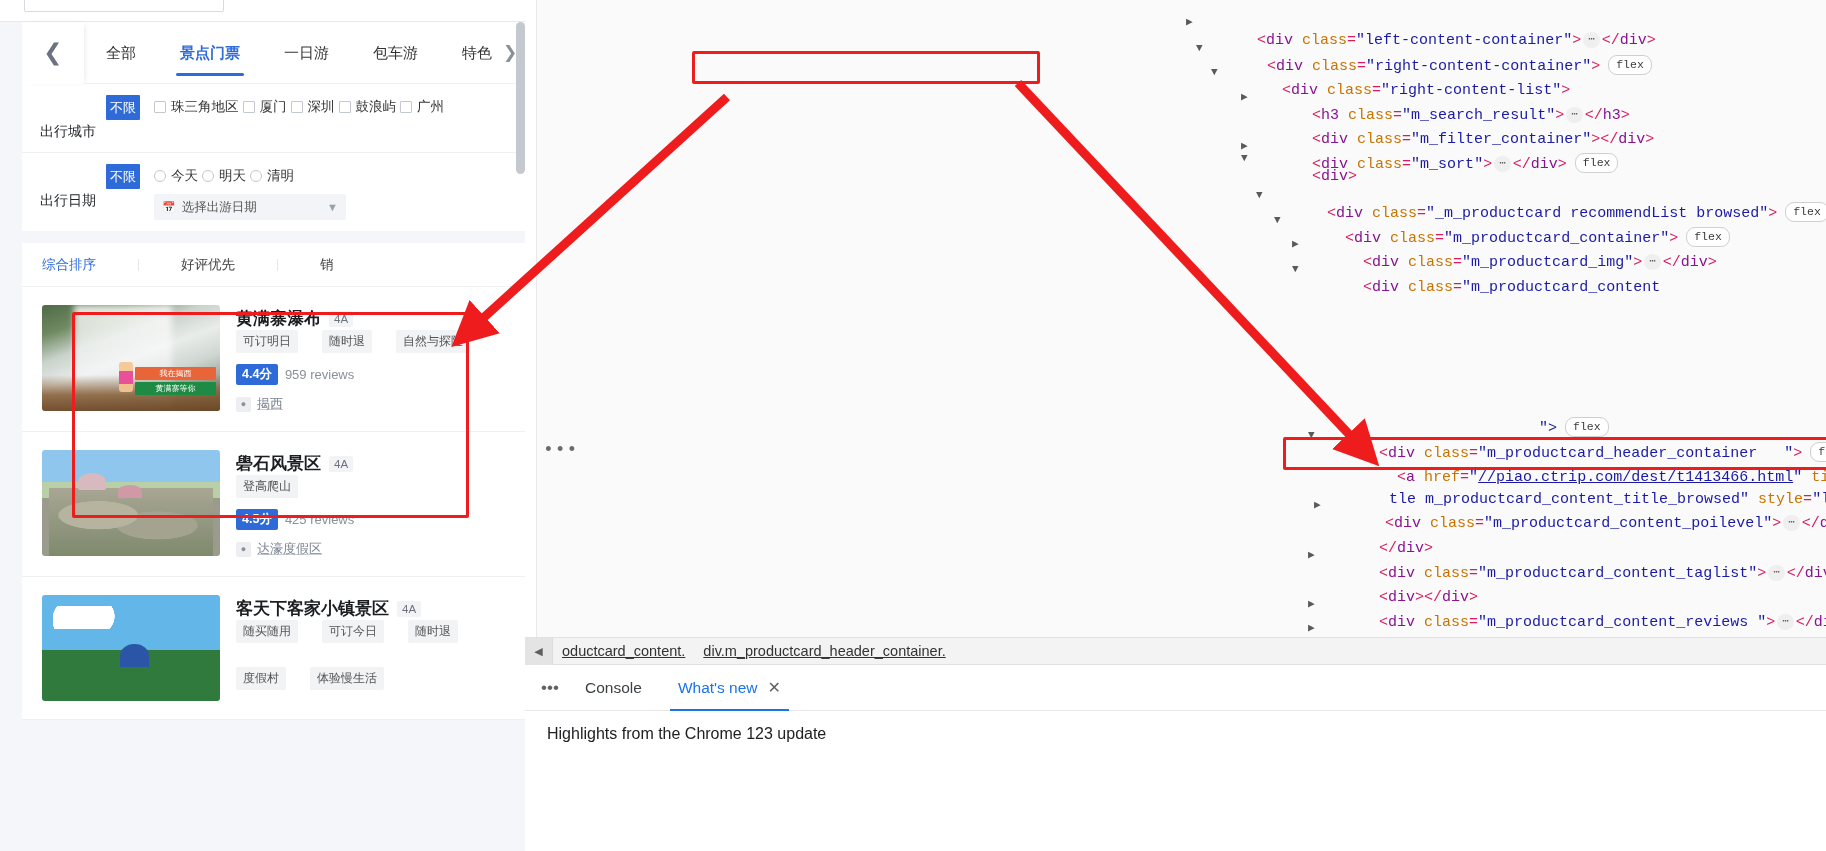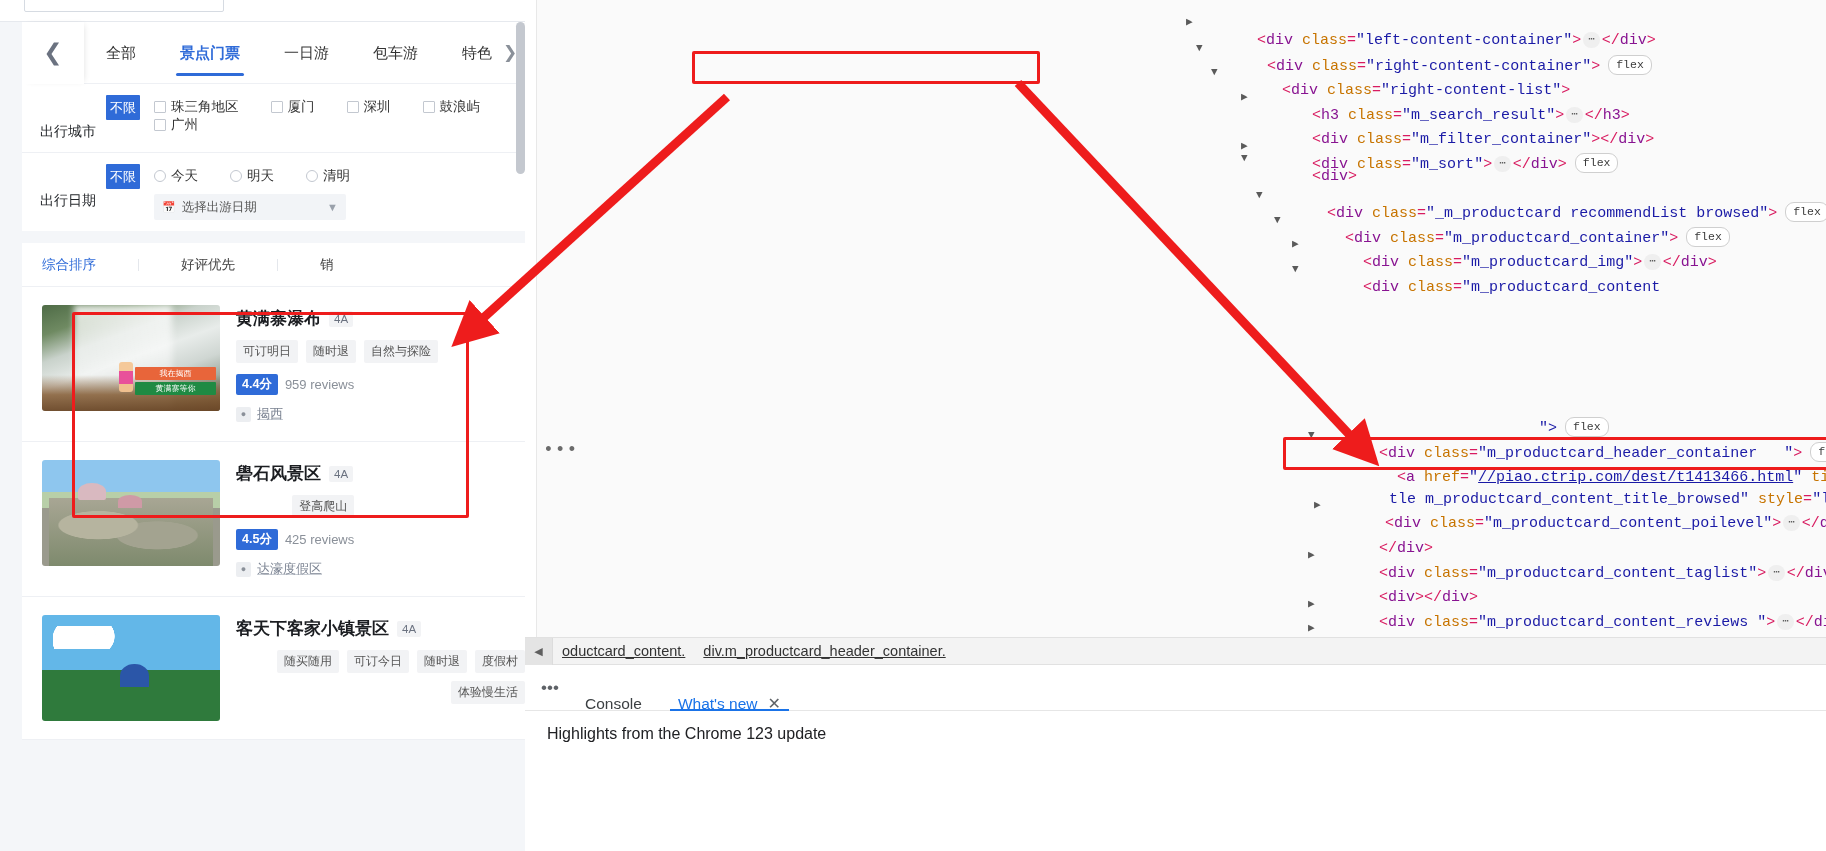--- a/index.html
+++ b/index.html
@@ -62,21 +62,21 @@
     display:flex; align-items:flex-start; padding:11px 0 11px 18px;
     border-bottom:1px solid #eef0f4; background:#fff;
   }
   .filter-row:last-child{ border-bottom:none; }
   .f-label{ font-size:14px; font-weight:400; color:#1f2226; width:66px; padding-top:4px; flex:0 0 66px;margin-top:24px;}
   .f-anyflag{
     background:#2f6bd8; color:#fff; font-size:13px; width:34px; height:25px;
     display:flex; align-items:center; justify-content:center; border-radius:1px;
     margin-right:14px; flex:0 0 34px; cursor:pointer;
   }
-  .f-opts{ display:flex; flex-wrap:wrap; align-items:center; gap:0 32px; padding-top:3px;}
+  .f-opts{ display:flex; flex-wrap:wrap; align-items:center; gap:0 4px; padding-top:3px;}
   .opt{ display:flex; align-items:center; gap:5px; font-size:13.5px; color:#333; cursor:pointer; white-space:nowrap;}
   .chk{ width:12px; height:12px; border:1px solid #c3c8d0; border-radius:1px; background:#fff; }
   .rad{ width:12px; height:12px; border:1px solid #c3c8d0; border-radius:50%; background:#fff; }
   .date-picker{
     margin-top:9px; width:192px; height:26px; background:#f2f4f7; border-radius:2px;
     display:flex; align-items:center; padding:0 8px; font-size:12.5px; color:#555; cursor:pointer;
   }
   .date-picker .cal{ margin-right:6px; font-size:11px; color:#7b8392; }
   .date-picker .chev{ margin-left:auto; color:#9aa1ab; font-size:11px; }
 
@@ -99,21 +99,21 @@
 
   
   .pcard{
     background:#fff; display:flex; padding:18px 0 18px 20px; border-bottom:1px solid #eef0f4;
   }
   .pimg{ width:178px; height:106px; border-radius:3px; flex:0 0 178px; position:relative; overflow:hidden;}
   .pcontent{ padding-left:16px; padding-top:2px; }
   .ptitle-row{ display:flex; align-items:center; gap:8px; }
   .ptitle{ font-size:17px; font-weight:700; color:#1b1d21; }
   .plevel{ font-size:11.5px; color:#6b7280; background:#f2f3f5; padding:2px 5px; border-radius:2px;}
-  .ptags{ display:flex; gap:8px; margin-top:10px; flex-wrap:wrap;justify-content:flex-end;}
+  .ptags{ display:flex; gap:24px; flex-wrap:wrap;}
   .ptag{ font-size:12px; color:#555; background:#f2f3f5; padding:3px 7px; border-radius:2px; white-space:nowrap;}
   .prate{ display:flex; align-items:center; gap:7px; margin-top:11px;}
   .pscore{ background:#2f6bd8; color:#fff; font-size:12.5px; font-weight:700; padding:2px 6px; border-radius:2px;}
   .previews{ font-size:13px; color:#8a9099;}
   .ploc{ display:flex; align-items:center; gap:6px; margin-top:10px; font-size:13px; color:#7b8392;}
   .pin{
     width:15px;height:15px;background:#eceef1;border-radius:2px;display:flex;
     align-items:center;justify-content:center;font-size:9px;color:#8a9099;
   }
   .ploc .locname{ text-decoration:underline; text-decoration-color:#c8cdd4;}
@@ -225,21 +225,21 @@
   .drawer-tabs{
     display:flex; align-items:center; height:46px; border-bottom:1px solid #e6e6e6;
     padding-left:8px; font-family:"Liberation Sans", sans-serif;
   }
   .kebab{
     width:34px; height:46px; display:flex; align-items:center; justify-content:center;
     color:#5f6368; font-size:17px; cursor:pointer; letter-spacing:0; line-height:4px;
   }
   .kebab span{ display:block; }
   .dtab{
-    padding:16px 18px; height:46px; line-height:46px; font-size:15.5px; color:#3c4043; cursor:pointer;
+    padding:0 18px; height:46px; line-height:46px; font-size:15.5px; color:#3c4043; cursor:pointer;
     position:relative;
   }
   .dtab.active{ color:#1a73e8; }
   .dtab.active:after{
     content:""; position:absolute; left:10px; right:10px; bottom:0; height:2px; background:#1a73e8;
   }
   .dtab .x{ margin-left:10px; color:#5f6368; font-size:16px;}
   .drawer-body{ padding:14px 22px; font-size:16px; color:#202124; font-family:"Liberation Sans", sans-serif;}
 
   

